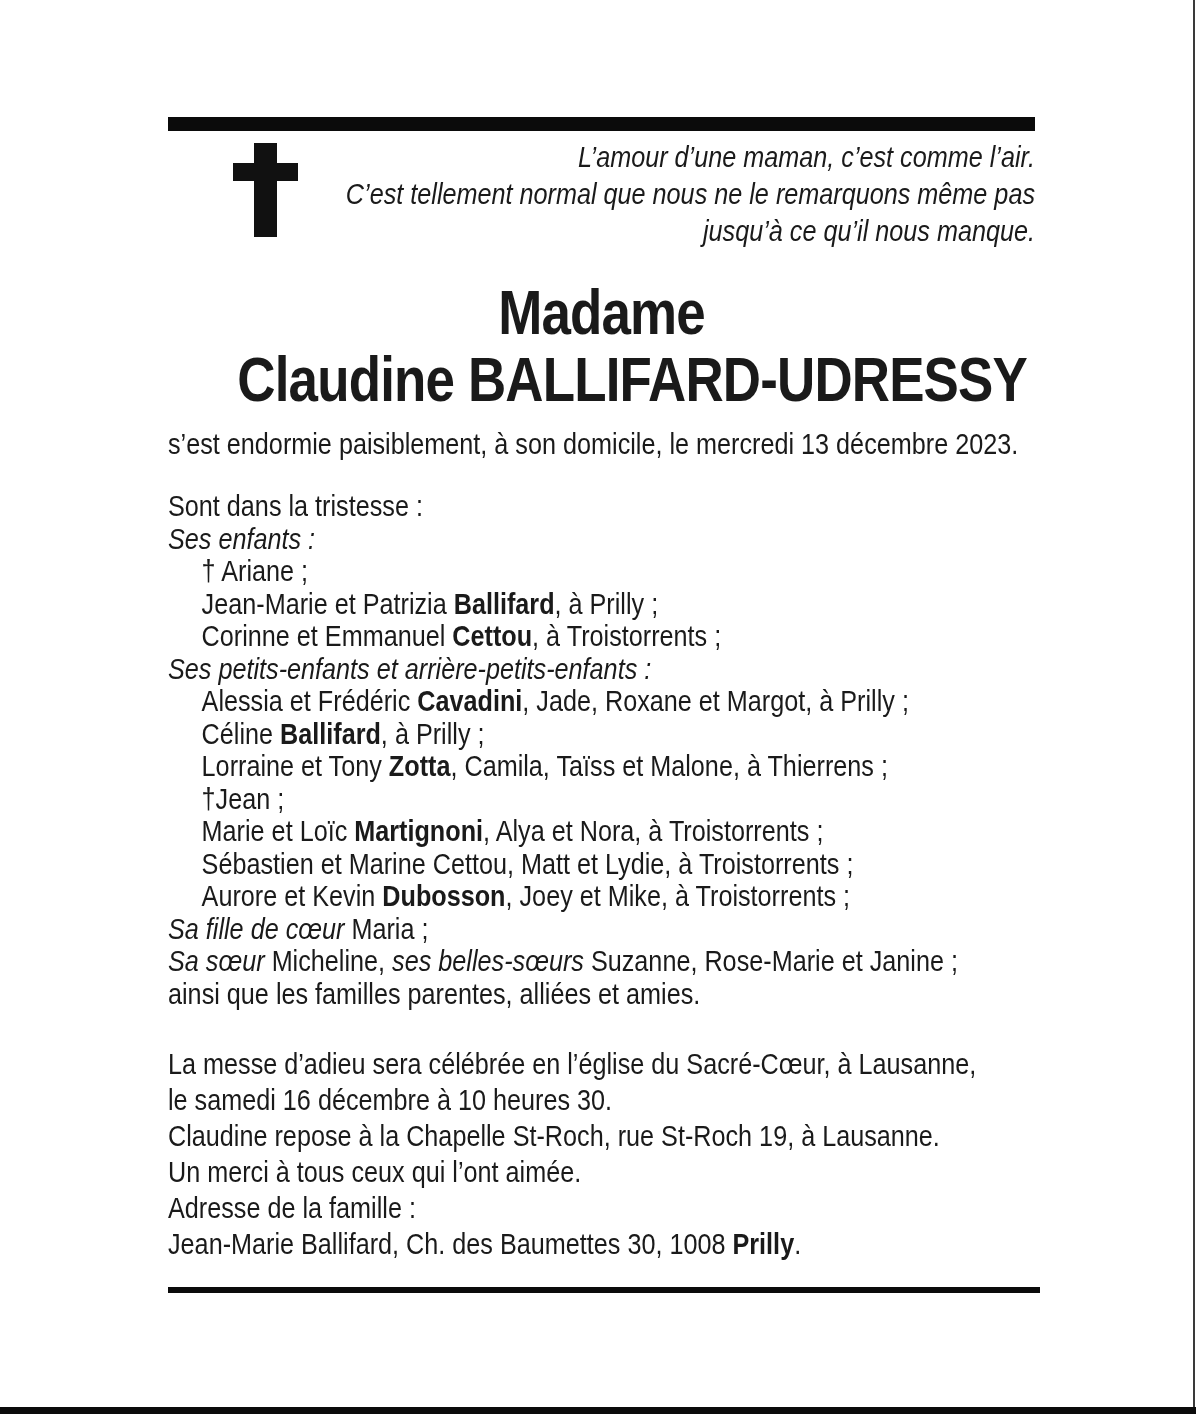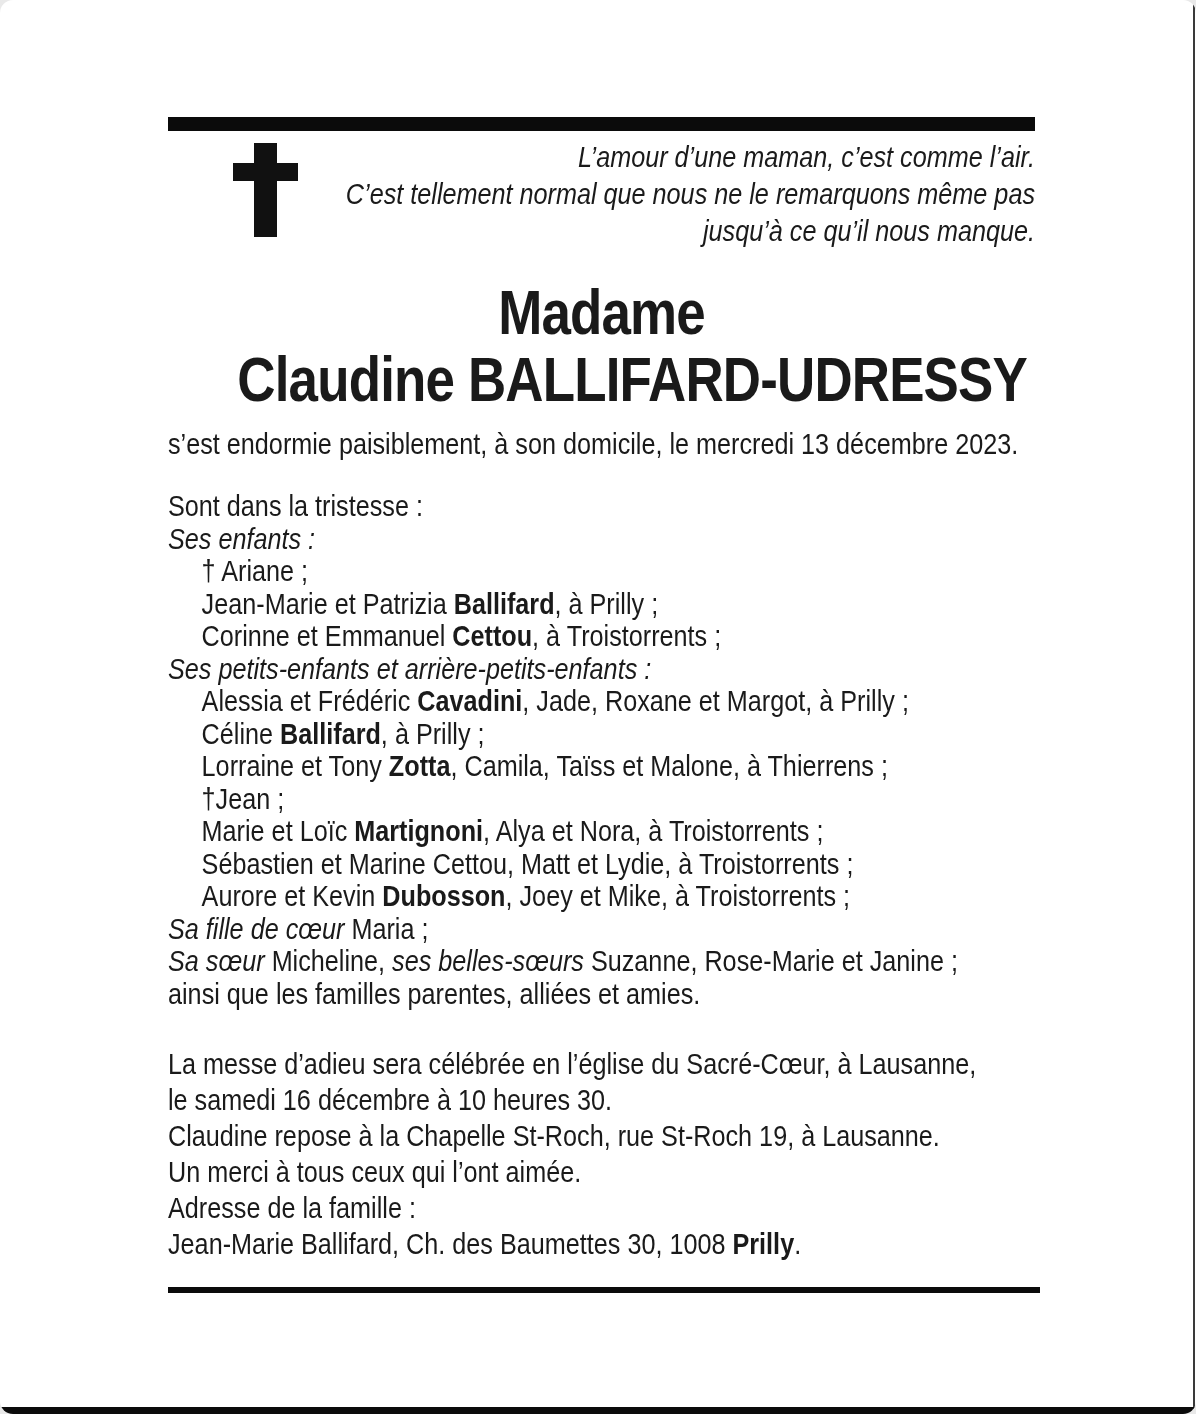--- a/index.html
+++ b/index.html
@@ -4,21 +4,20 @@
 <style>
   html, body { margin: 0; padding: 0; background: #e9e9e9; }
   .page {
     position: relative;
     width: 1196px;
     height: 1414px;
     background: #ffffff;
     overflow: hidden;
     font-family: "Liberation Sans", sans-serif;
     color: #1a1a1a;
-    border-radius: 13px;
   }
   .content {
     position: absolute;
     left: 168px;
     top: 0;
     width: 867px;
   }
   .top-bar {
     margin-top: 117px;
     height: 14px;

